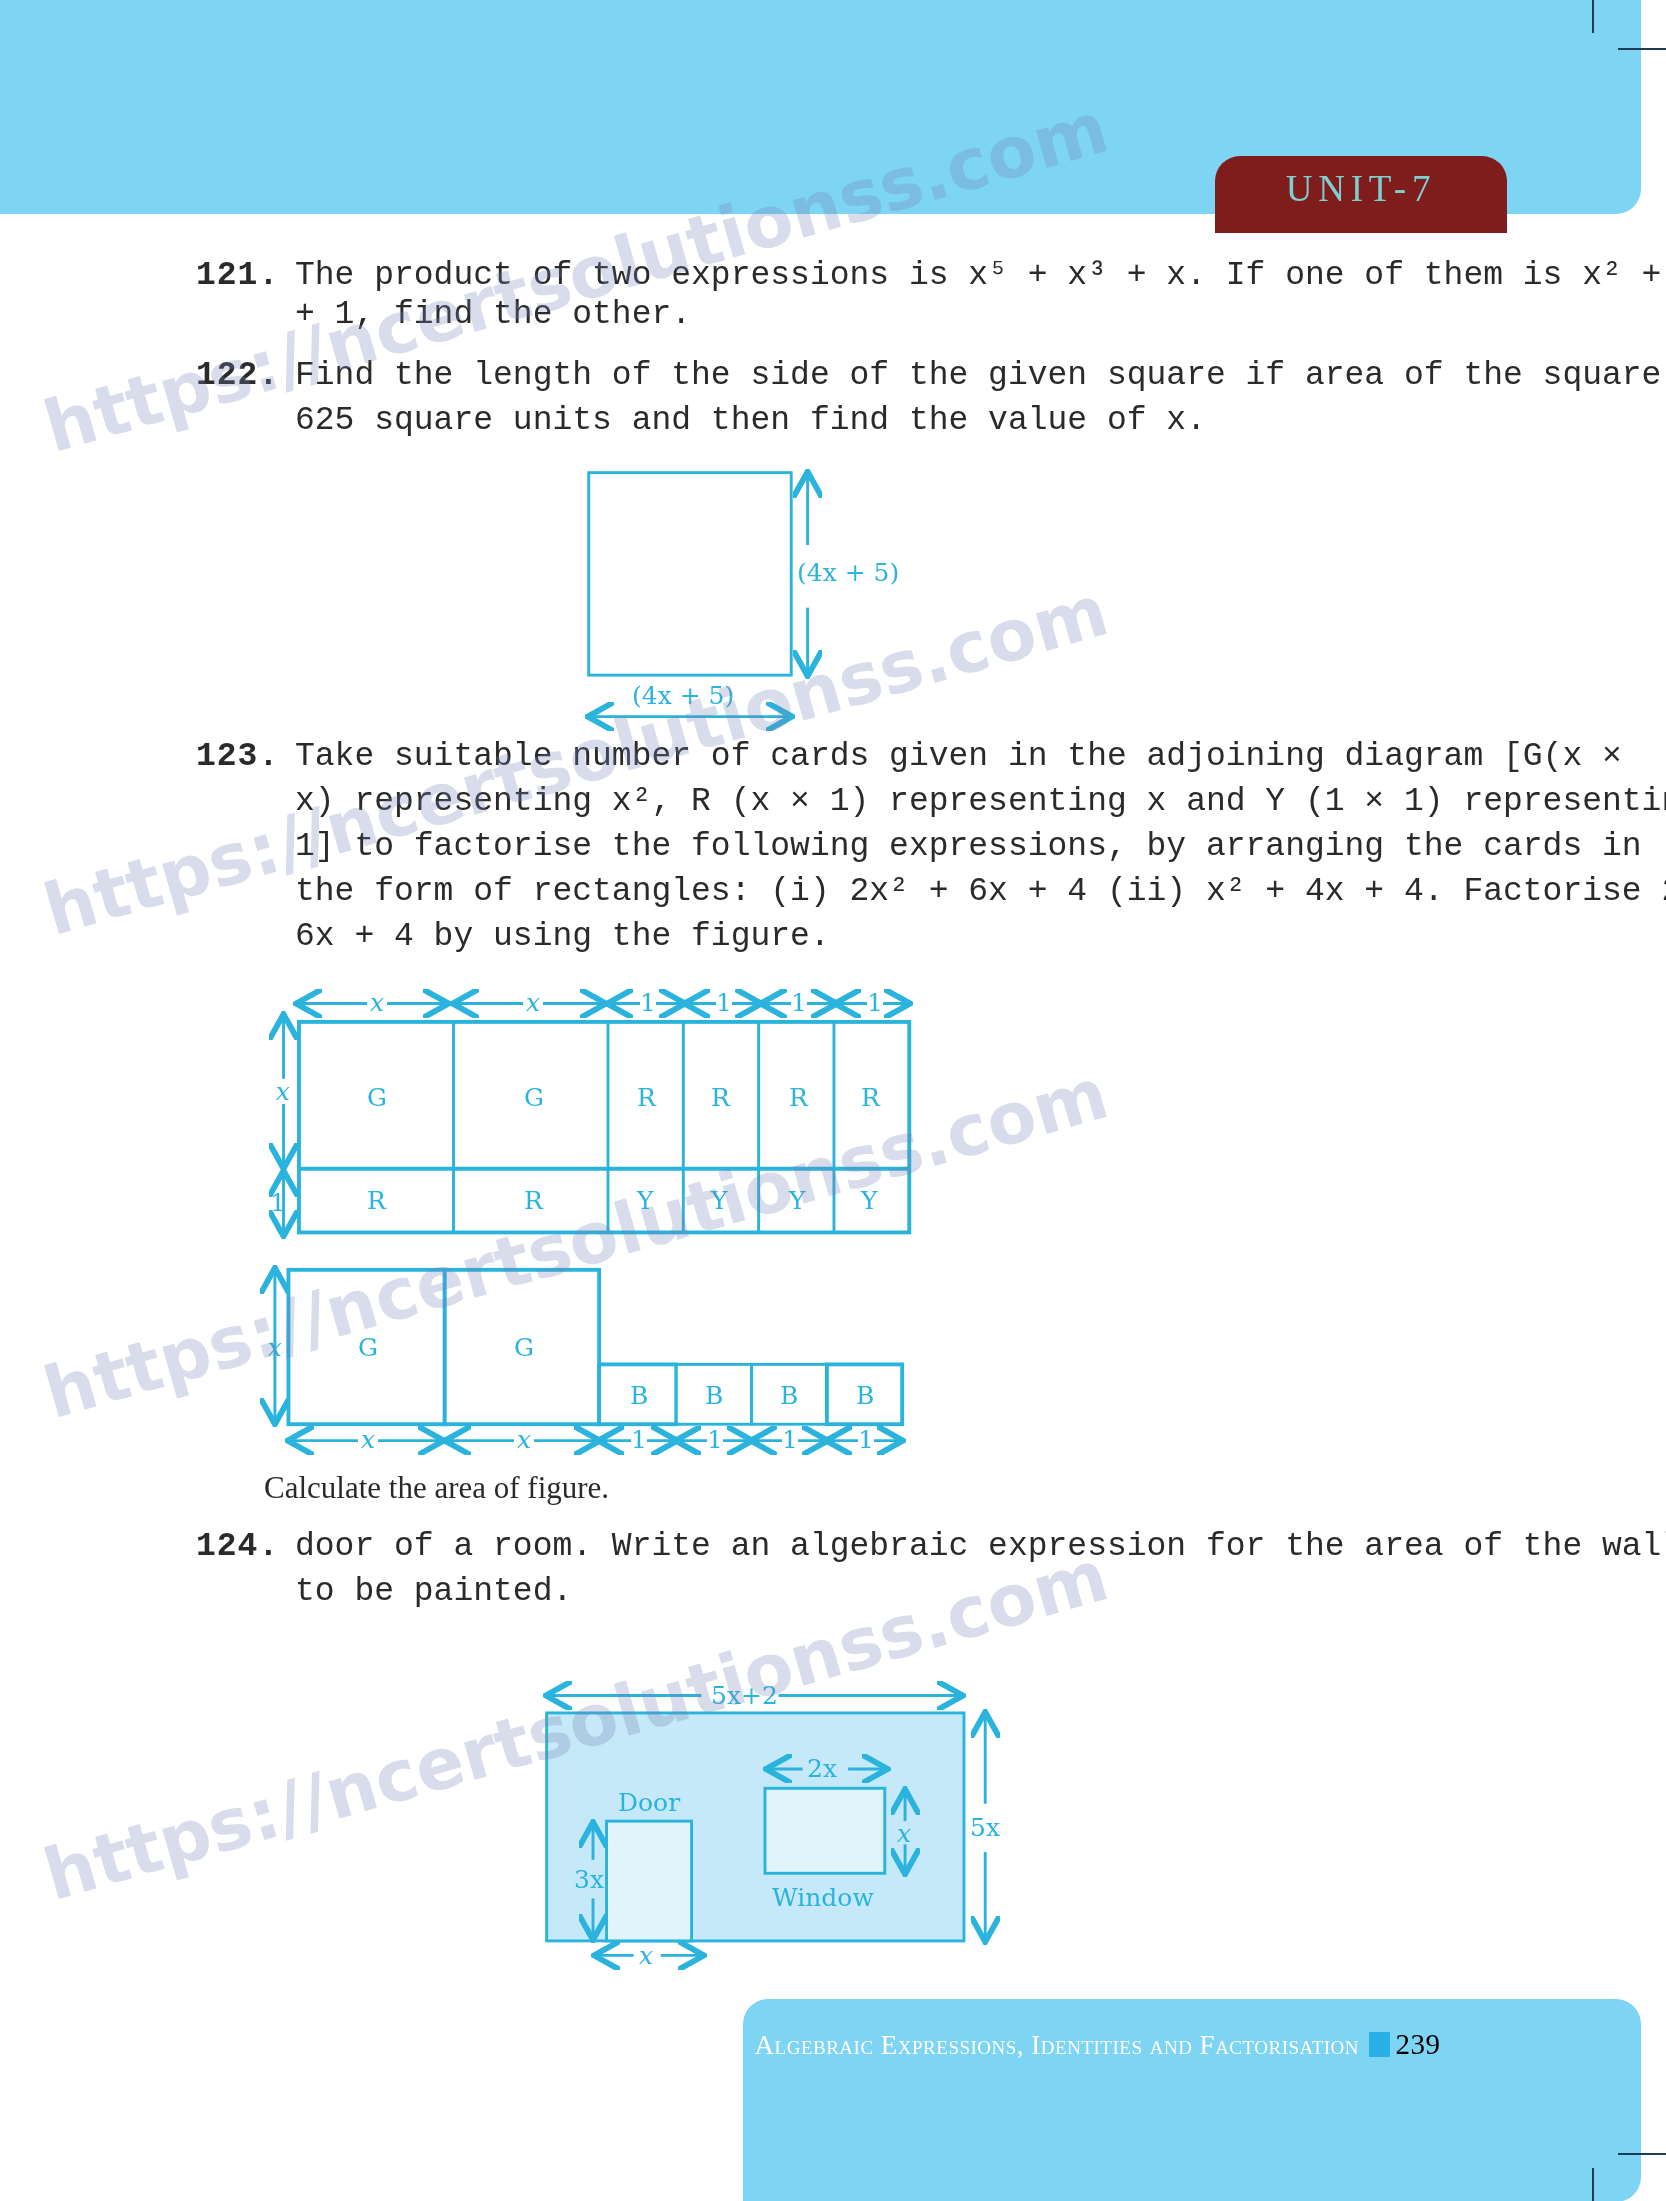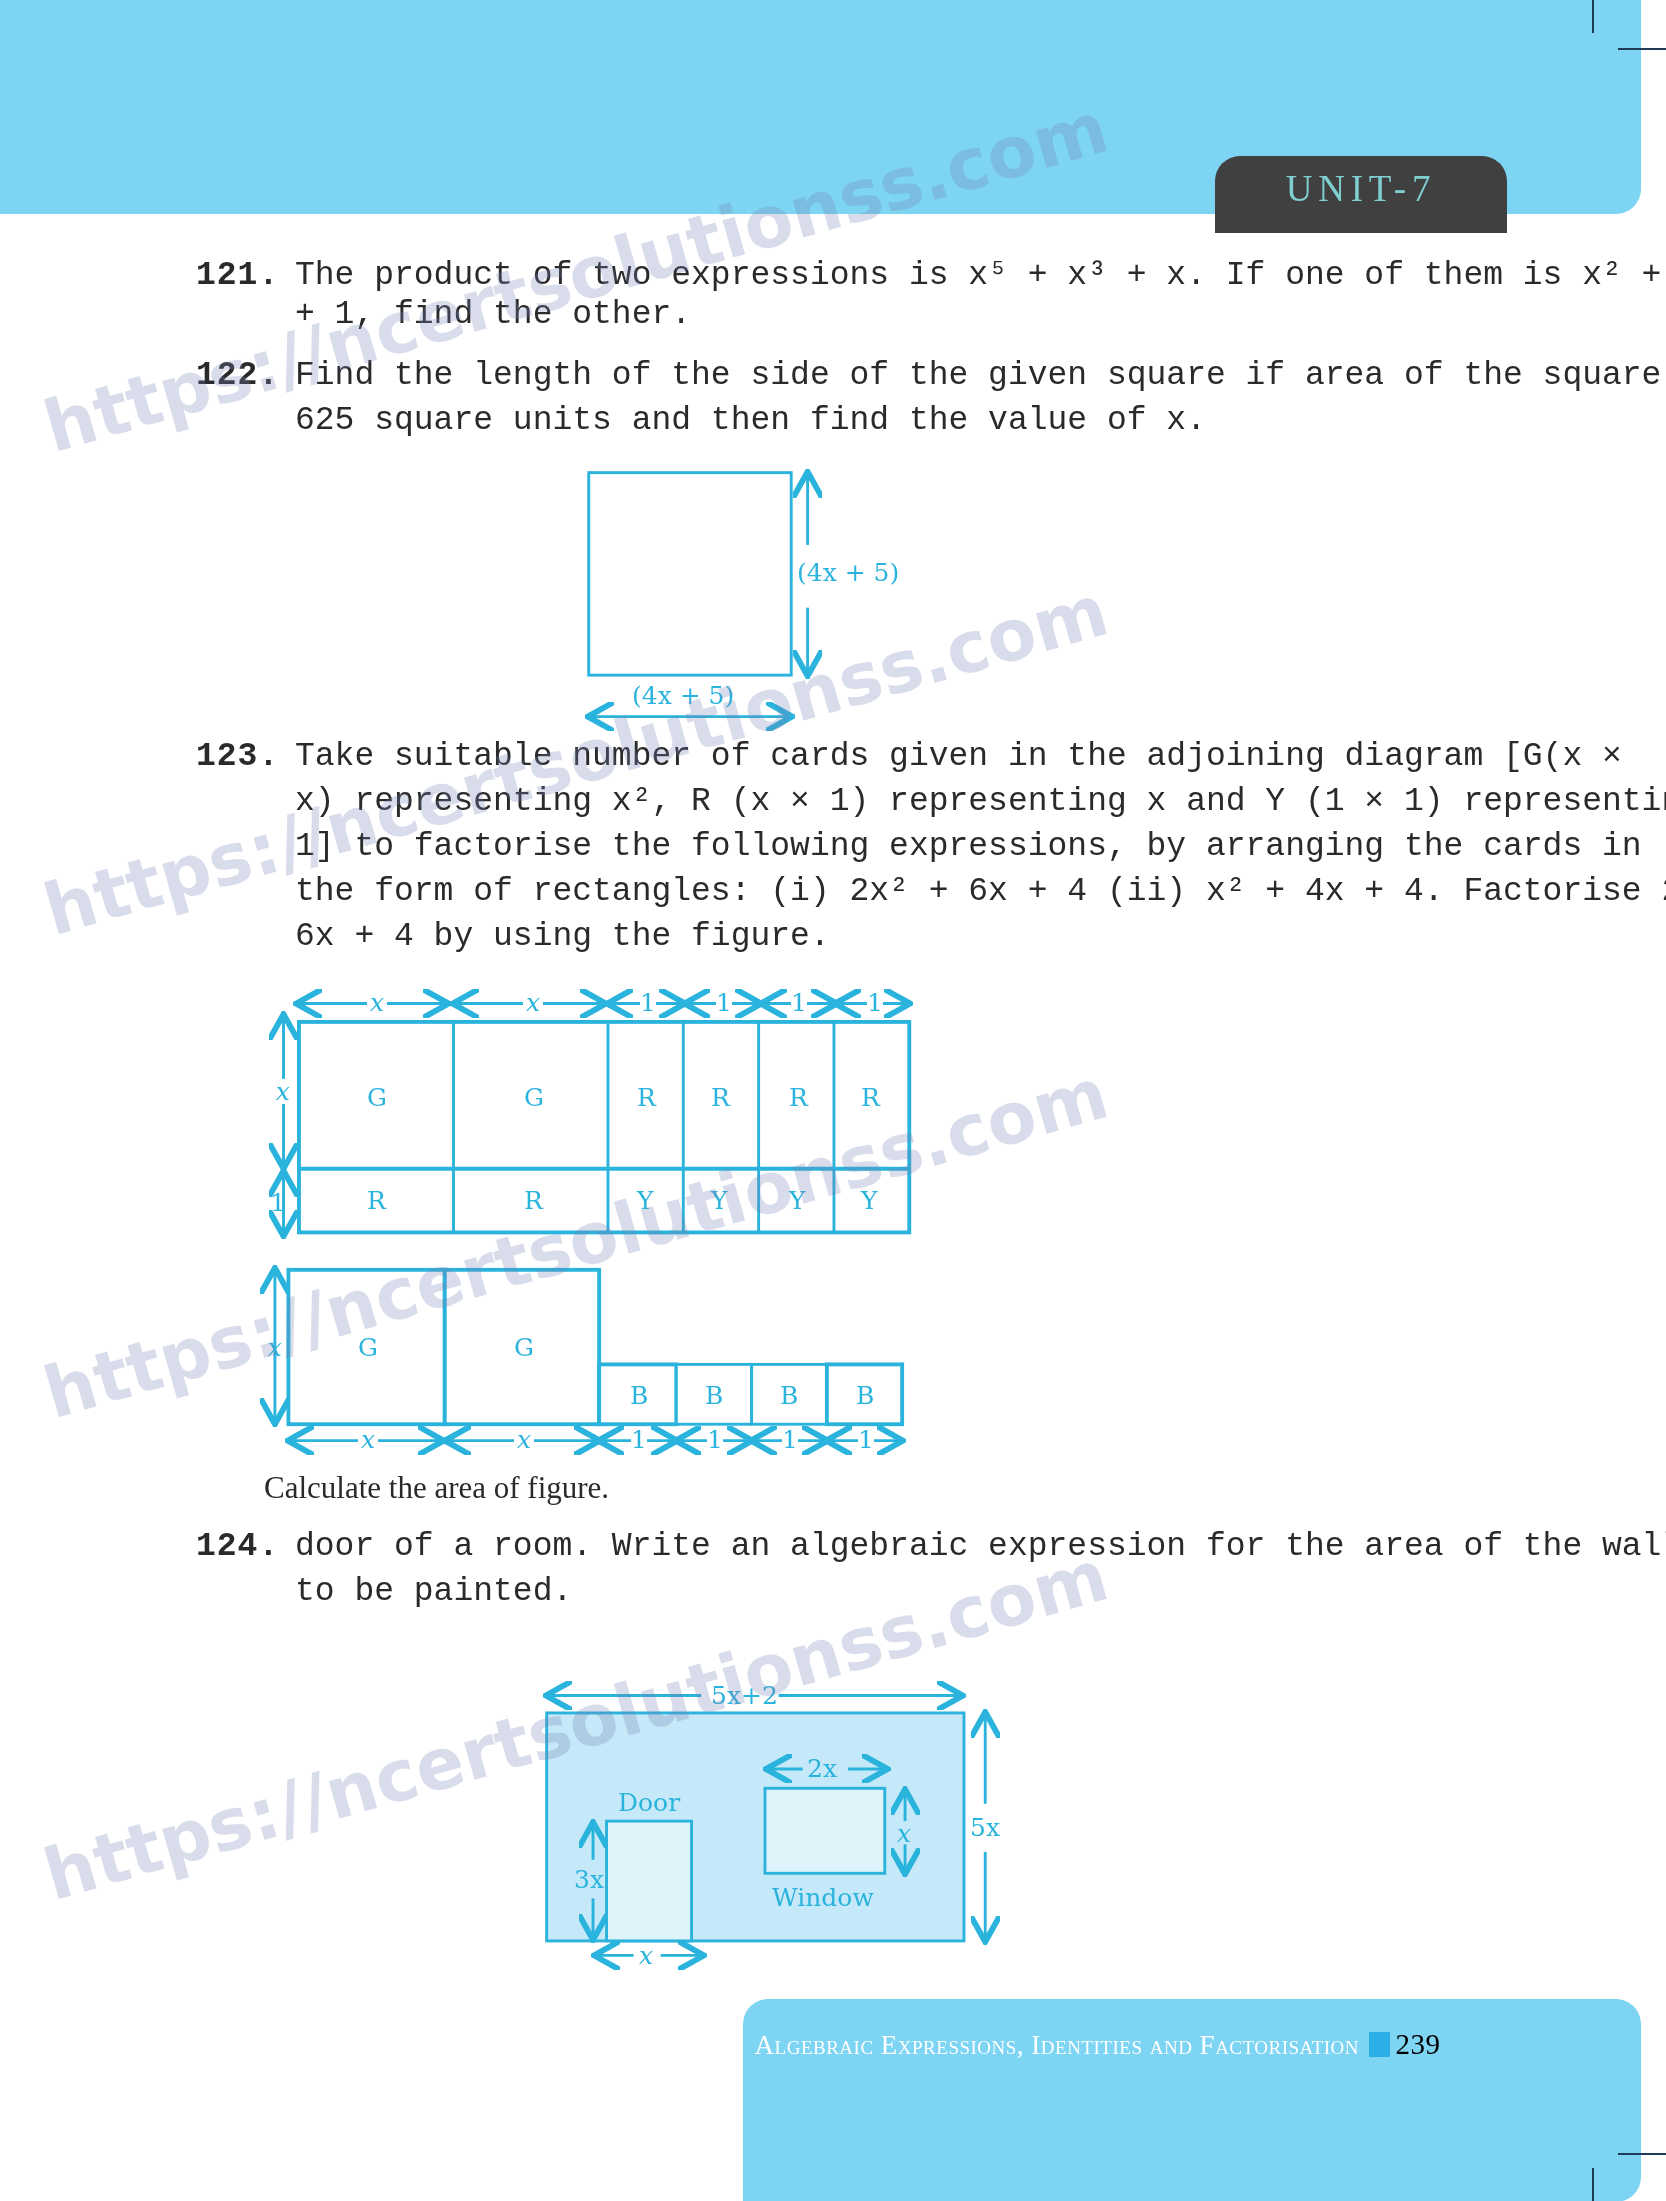--- a/index.html
+++ b/index.html
@@ -8,21 +8,21 @@
     background:#ffffff;
     font-family:"DejaVu Serif", serif;
     color:#2a2a2a;
   }
   .header-band {
     position:absolute; left:0; top:0; width:1641px; height:214px;
     background:#7dd4f3; border-radius:0 0 25px 0;
   }
   .unit-tab {
     position:absolute; left:1215px; top:156px; width:292px; height:77px;
-    background:#404040; border-radius:25px 25px 0 0;
+    background:#7f1d1d; border-radius:25px 25px 0 0;
     display:flex; align-items:center; justify-content:center;
   }
   .unit-label {
     font-family:"Liberation Serif", serif; font-size:37px; letter-spacing:5.8px;
     color:#7fcfd0; margin-top:-11.6px;
   }
   .crop-mark { position:absolute; background:#1f3b57; }
 
   .q { position:absolute; left:164px; width:1159px; font-family:Liberation Mono, monospace; font-size:33px; line-height:45px;margin-left:32px; }
   .q .num { position:absolute; left:0; top:0; font-weight:bold; letter-spacing:1px; }

